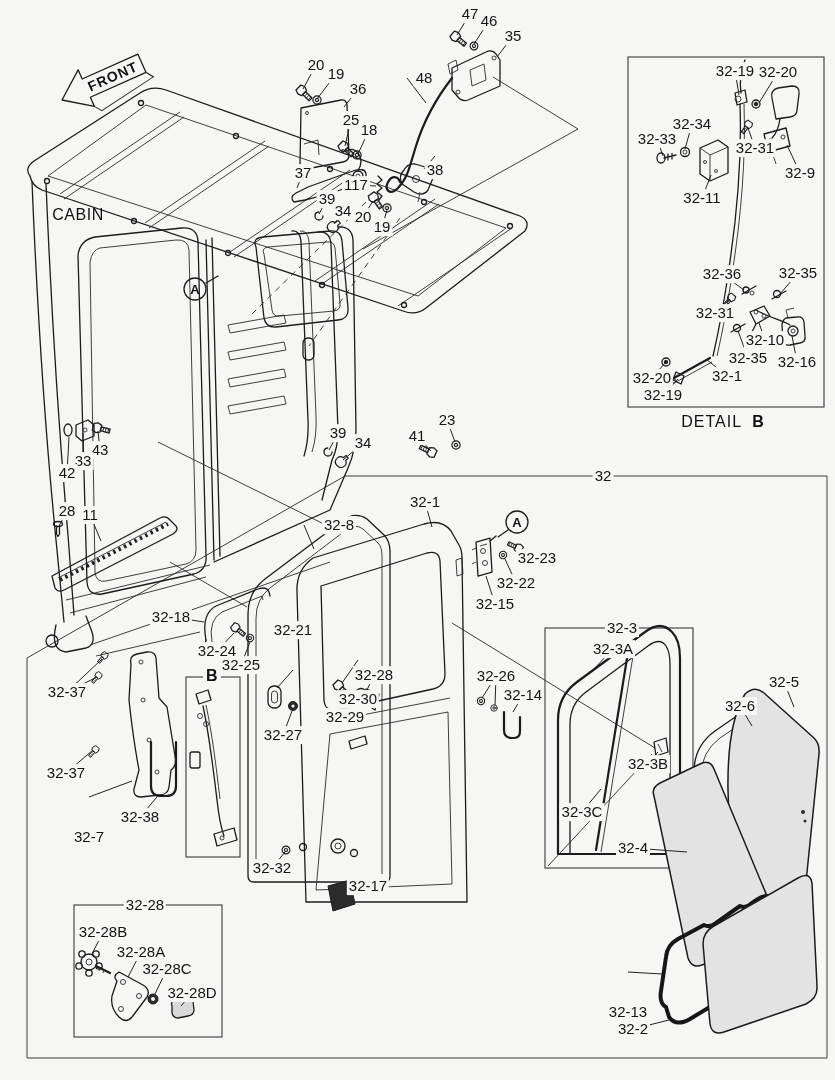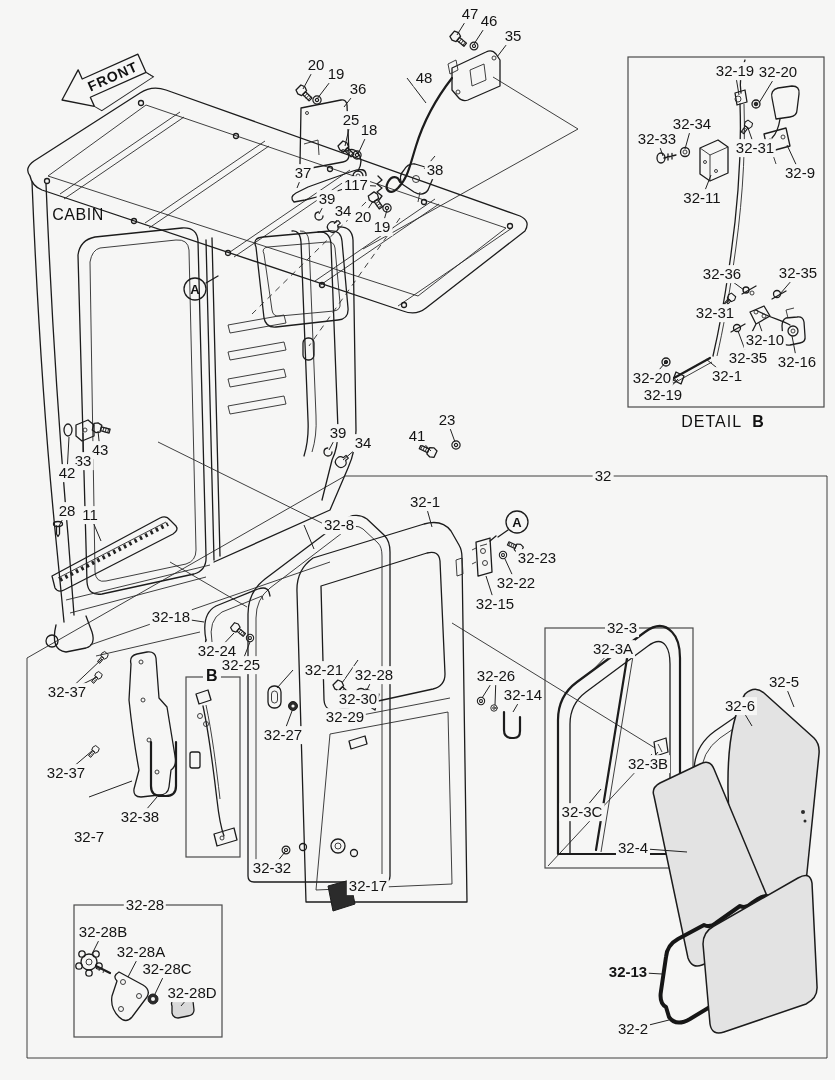--- a/index.html
+++ b/index.html
@@ -510,41 +510,41 @@
       <span class="callout" style="left: 447px; top: 420px;">23</span>
       <span class="callout" style="left: 603px; top: 476px;">32</span>
       <span class="callout" style="left: 425px; top: 502px;">32-1</span>
       <span class="callout" style="left: 304px; top: 525px; margin-left: 35px;">32-8</span>
       <span class="callout" style="left: 537px; top: 558px;">32-23</span>
       <span class="callout" style="left: 516px; top: 583px;">32-22</span>
       <span class="callout" style="left: 495px; top: 604px;">32-15</span>
       <span class="callout" style="left: 171px; top: 617px;">32-18</span>
       <span class="callout" style="left: 217px; top: 651px;">32-24</span>
       <span class="callout" style="left: 241px; top: 665px;">32-25</span>
-      <span class="callout" style="left: 293px; top: 670px; margin-left: 31px;">32-21</span>
+      <span class="callout" style="left: 293px; top: 630px;">32-21</span>
       <span class="callout" style="left: 358px; top: 660px; margin-top: 39px;">32-30</span>
       <span class="callout" style="left: 374px; top: 675px;">32-28</span>
       <span class="callout" style="left: 345px; top: 717px;">32-29</span>
       <span class="callout" style="left: 283px; top: 735px;">32-27</span>
       <span class="callout" style="left: 496px; top: 676px;">32-26</span>
       <span class="callout" style="left: 523px; top: 695px;">32-14</span>
       <span class="callout" style="left: 67px; top: 692px;">32-37</span>
       <span class="callout" style="left: 66px; top: 773px;">32-37</span>
       <span class="callout" style="left: 89px; top: 797px; margin-top: 40px;">32-7</span>
       <span class="callout" style="left: 140px; top: 817px;">32-38</span>
       <span class="callout" style="left: 272px; top: 868px;">32-32</span>
       <span class="callout" style="left: 368px; top: 886px;">32-17</span>
       <span class="callout" style="left: 622px; top: 628px;">32-3</span>
       <span class="callout" style="left: 613px; top: 649px;">32-3A</span>
       <span class="callout" style="left: 784px; top: 682px;">32-5</span>
       <span class="callout" style="left: 740px; top: 706px;">32-6</span>
       <span class="callout" style="left: 648px; top: 764px;">32-3B</span>
       <span class="callout" style="left: 582px; top: 812px;">32-3C</span>
       <span class="callout" style="left: 633px; top: 848px;">32-4</span>
-      <span class="callout" style="left: 628px; top: 972px; font-weight: bold;">32-13</span>
+      <span class="callout" style="left: 628px; top: 1012px;">32-13</span>
       <span class="callout" style="left: 633px; top: 1029px;">32-2</span>
       <span class="callout" style="left: 145px; top: 905px;">32-28</span>
       <span class="callout" style="left: 103px; top: 932px;">32-28B</span>
       <span class="callout" style="left: 141px; top: 952px;">32-28A</span>
       <span class="callout" style="left: 167px; top: 969px;">32-28C</span>
       <span class="callout" style="left: 192px; top: 993px;">32-28D</span>
     </div>
 
 </div>
 

